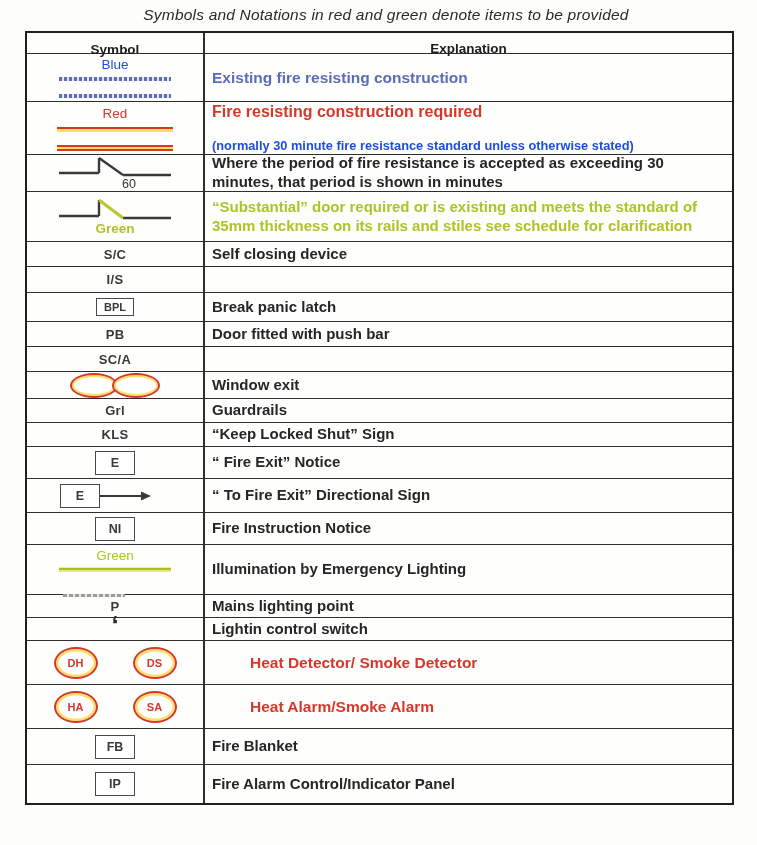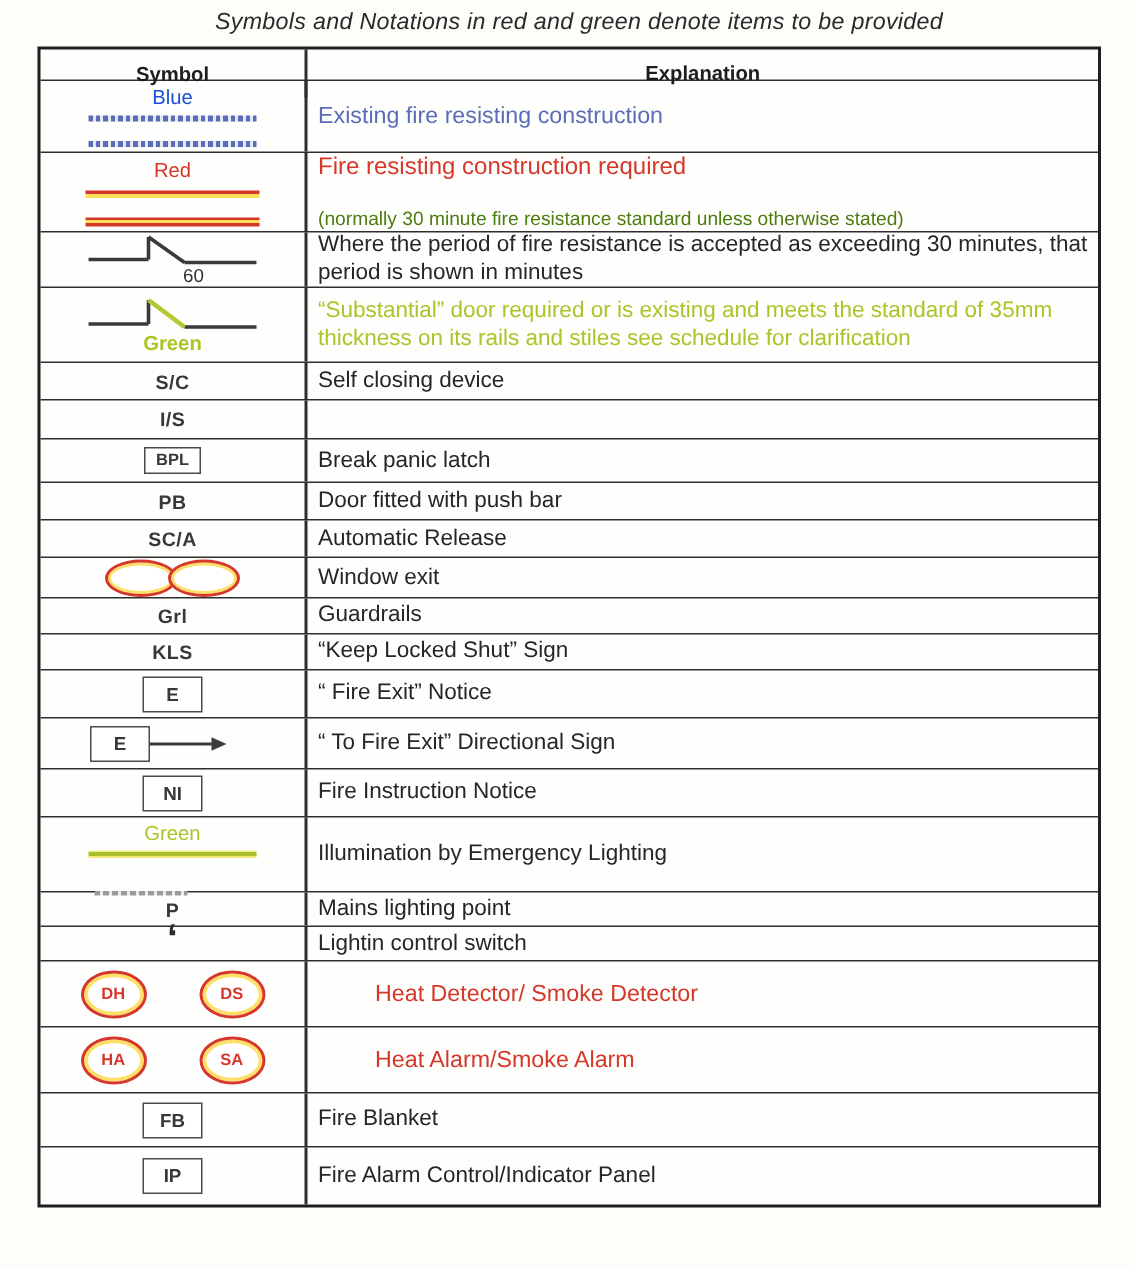--- a/index.html
+++ b/index.html
@@ -29,21 +29,21 @@
   .row{display:flex;border-top:1.5px solid #2e2e2e;box-sizing:border-box;}
   .row:first-child{border-top:none;}
   .sym{
     width:178px;min-width:178px;
     border-right:2px solid #2e2e2e;
     display:flex;flex-direction:column;align-items:center;justify-content:center;
     box-sizing:border-box;
   }
   .exp{
     flex:1;display:flex;flex-direction:column;justify-content:center;
-    padding:2px 6px 2px 7px;font-size:15px;line-height:1.25;
+    padding:2px 6px 2px 7px;font-size:15px;line-height:1.25;font-weight:bold;
   }
   .hdr{height:20px;}
   .hdr .sym,.hdr .exp{justify-content:center;align-items:center;font-weight:bold;font-size:13.5px;color:#1d1d1d;padding:16px;}
   .code{font-weight:bold;font-size:13px;color:#383838;letter-spacing:.3px;}
   .boxed{
     border:1.5px solid #4a4a4a;background:#fff;
     min-width:24px;text-align:center;
     padding:4px 7px;font-weight:bold;font-size:12.5px;color:#383838;
   }
   .symstack{display:flex;flex-direction:column;align-items:center;width:100%;}
@@ -52,21 +52,21 @@
   .lbl-red{color:#d6372b;}
   .lbl-green{color:#aec32a;font-weight:bold;}
   .num-lbl{font-size:12.5px;color:#333;margin-left:28px;}
   .blue-line{width:112px;height:4px;background:repeating-linear-gradient(90deg,#5b6cb8 0 3px,#e4e7f4 3px 5px);}
   .red-line-single{width:116px;height:5px;background:linear-gradient(180deg,#d6372b 0 2.5px,#ffdf5a 2.5px 5px);}
   .red-line-double{width:116px;height:6px;background:linear-gradient(180deg,#d6372b 0 2px,#ffdf5a 2px 4px,#d6372b 4px 6px);}
   .green-line{width:112px;height:5px;background:linear-gradient(180deg,#eef18a 0 1px,#a9bf2a 1px 3.5px,#f0e97a 3.5px 5px);}
   .gray-frag{width:62px;height:3px;background:repeating-linear-gradient(90deg,#9a9a98 0 4px,#eceae6 4px 6px);}
   .exp-blue{color:#5b6cb8;font-size:15.5px;}
   .exp-red-main{color:#d6372b;font-size:16px;}
-  .exp-note{color:#4d7c0f;font-size:12.8px;margin-top:16px;}
+  .exp-note{color:#1d4ed8;font-size:12.8px;margin-top:16px;}
   .exp-green{color:#aec32a;font-size:15px;}
   .exp-red{color:#d6372b;font-size:15.5px;padding-left:45px;}
   .circle{
     width:44px;height:32px;border:2.5px solid #d6372b;border-radius:50%;
     box-shadow:inset 0 0 0 2.5px #ffdf66;
     display:flex;align-items:center;justify-content:center;
     color:#d6372b;font-weight:bold;font-size:11px;box-sizing:border-box;background:#fff;
   }
   .circles{display:flex;gap:35px;align-items:center;}
   .ellipse{
@@ -176,23 +176,20 @@
     </div>
     <div class="exp">
       <span>Door fitted with push bar</span>
     </div>
   </div>
 
   <div class="row" style="height:25px">
     <div class="sym">
       <span class="code">SC/A</span>
     </div>
-    <div class="exp">
-      <span>Automatic Release</span>
-    </div>
   </div>
 
   <div class="row" style="height:27px">
     <div class="sym">
       <div class="ellipses">
         <span class="ellipse"></span>
         <span class="ellipse"></span>
       </div>
     </div>
     <div class="exp">

